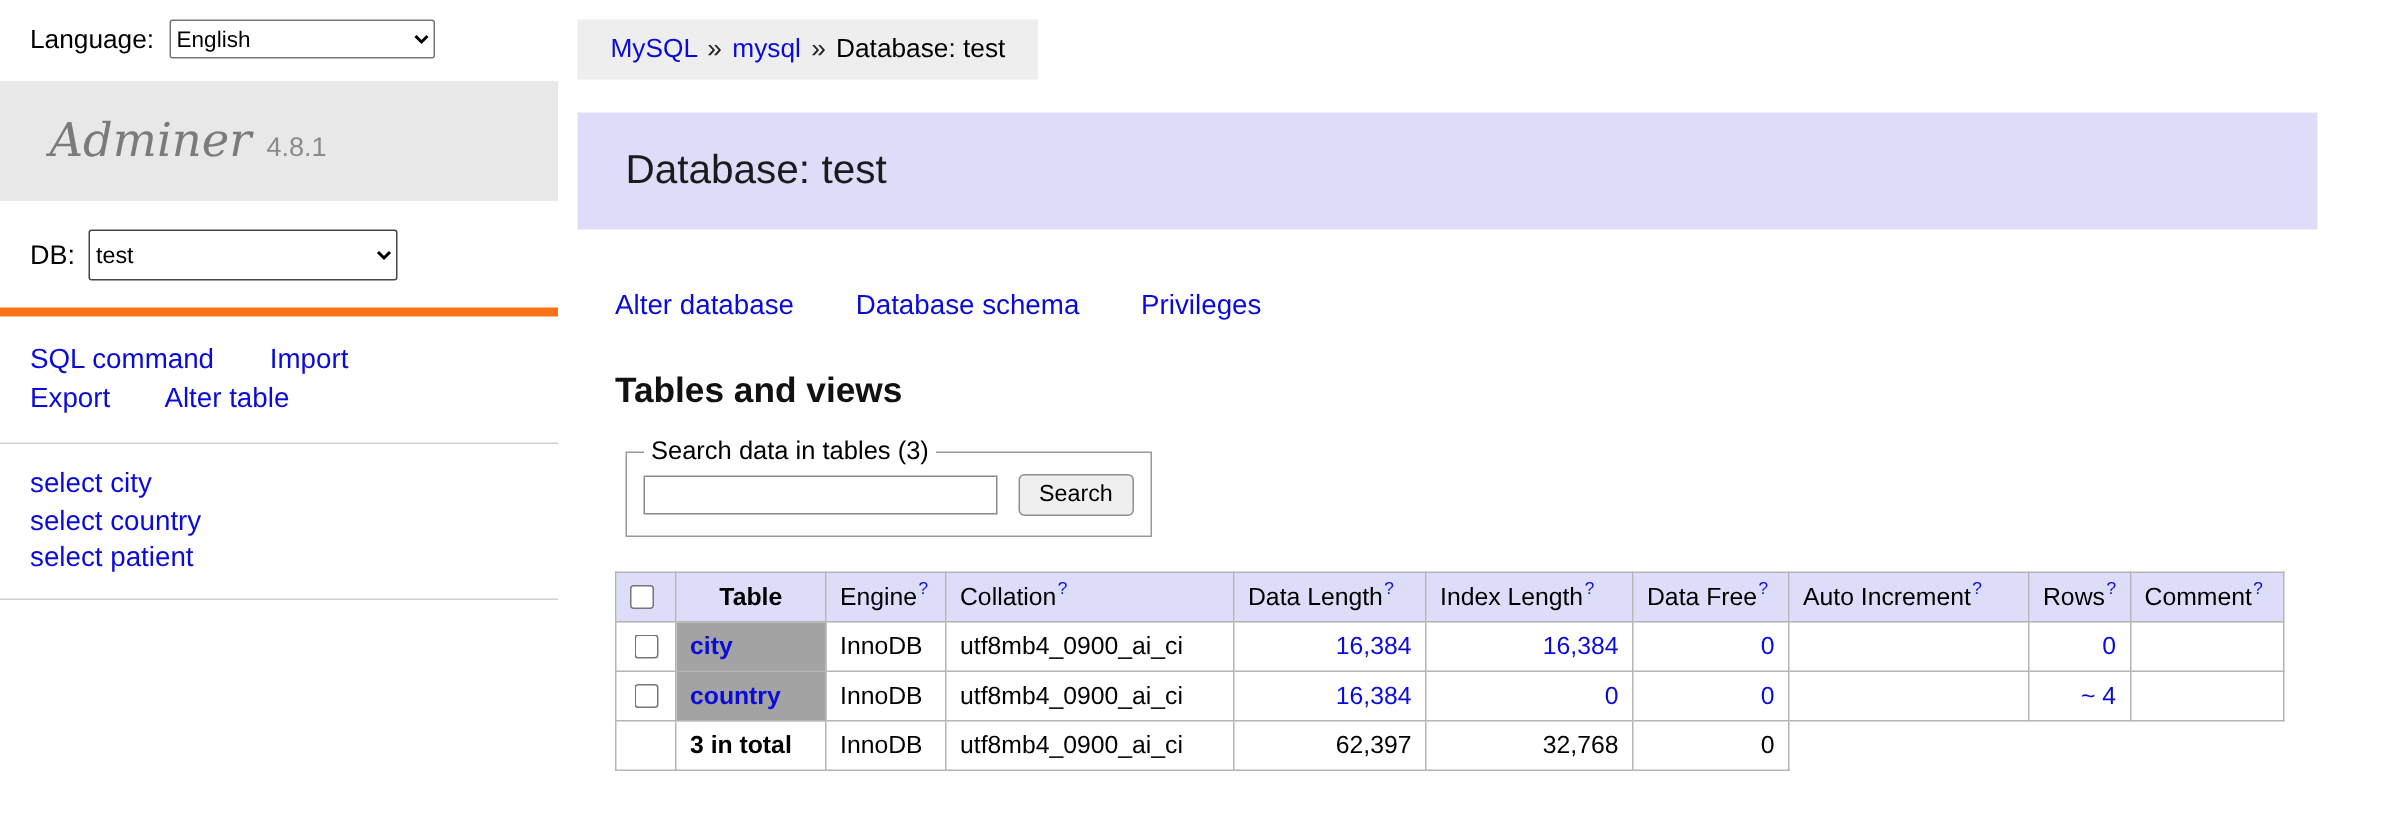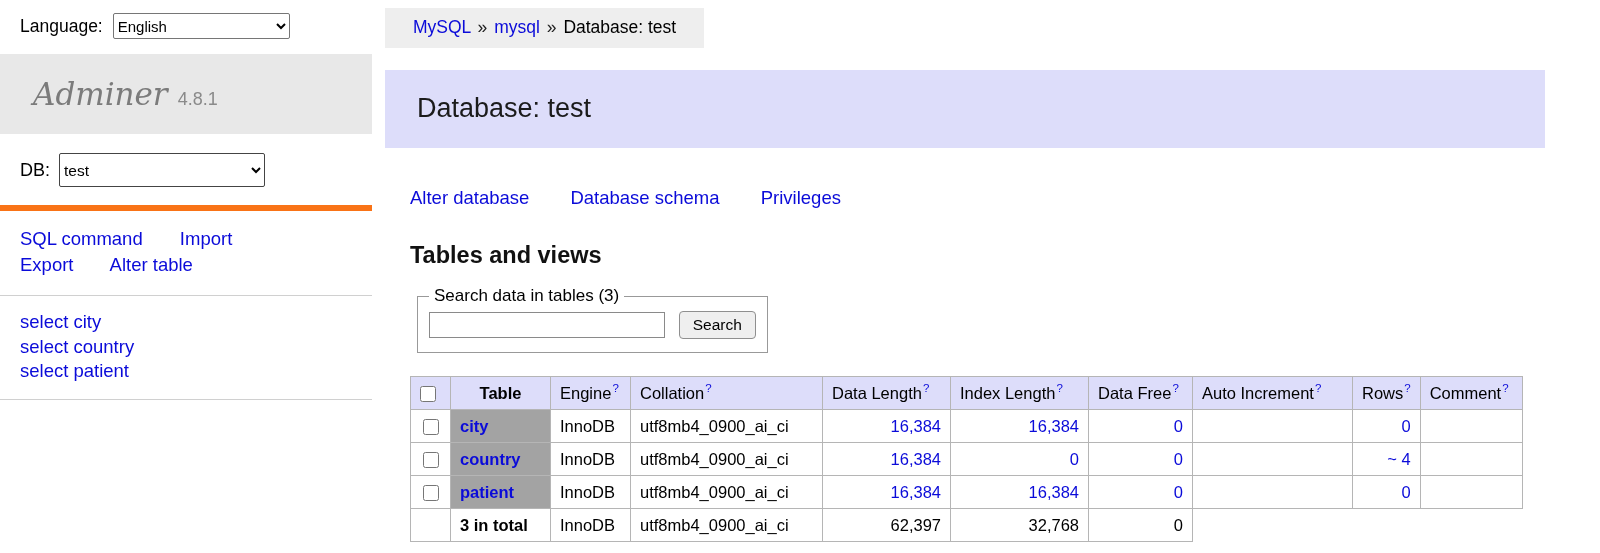--- a/index.html
+++ b/index.html
@@ -23,21 +23,21 @@
   .db-section { padding:19px 0 18px 20px; border-bottom:6px solid #f97316; display:flex; align-items:center; gap:9px; font-size:18px; }
   .db-section select { width:206px; height:34px; font-size:15.5px; border:1px solid #444; border-radius:2px; background:#fff; }
   .actions { padding:15px 0 16px 20px; border-bottom:1px solid #d0d0d0; font-size:18.5px; line-height:1.42; }
   .actions a { margin-right:32px; }
   .actions a:last-child { margin-right:7px; }
   .table-links { padding:14px 0 15px 20px; border-bottom:1px solid #d0d0d0; font-size:18.5px; }
   .table-links a { display:block; line-height:1.35; }
 
   
   .main { flex:1; padding:0 55px 0 13px; }
-  .breadcrumb { display:inline-block; background:#eeeeee; padding:9px 28px 10px; font-size:17.5px; margin-top:8px;text-align:right; }
+  .breadcrumb { display:inline-block; background:#eeeeee; padding:9px 22px 10px; font-size:17.5px; margin-top:13px;text-align:right; }
   .breadcrumb .sep { color:#222; margin:0 2px; }
   .page-header { background:#ddddfa; margin-top:22px; padding:23px 0 24px 32px; }
   .page-header h2 { margin:0; font-size:27px; font-weight:400; color:#1b1b1b; }
   .page-links { margin:39px 0 0 25px; font-size:18.5px; }
   .page-links a { margin-right:36px; }
   .section-title { margin:33px 0 0 25px; font-size:23.5px; font-weight:700; color:#111; }
   fieldset.search-box { margin:17px 0 0 32px; border:1px solid #999; padding:5px 11px 13px; width:fit-content; }
   fieldset.search-box legend { font-size:17px; padding:0 5px; }
   .search-input { width:236px; height:26px; border:1px solid #8a8a8a; font-size:15px; padding:2px 6px; }
   .search-btn { margin-left:9px; height:28px; padding:0 13px; font-size:15.5px; background:#efefef; border:1px solid #8f8f8f; border-radius:4px; cursor:pointer; font-family:inherit; }
@@ -171,32 +171,20 @@
           <th class="name-cell"><a href="#">country</a></th>
           <td>InnoDB</td>
           <td>utf8mb4_0900_ai_ci</td>
           <td class="num"><a href="#">16,384</a></td>
           <td class="num"><a href="#">0</a></td>
           <td class="num"><a href="#">0</a></td>
           <td></td>
           <td class="num"><a href="#">~ 4</a></td>
           <td></td>
         </tr>
-        <tr>
-          <td class="check-col"><input type="checkbox" style=""></td>
-          <th class="name-cell"><a href="#">patient</a></th>
-          <td>InnoDB</td>
-          <td>utf8mb4_0900_ai_ci</td>
-          <td class="num"><a href="#">16,384</a></td>
-          <td class="num"><a href="#">16,384</a></td>
-          <td class="num"><a href="#">0</a></td>
-          <td></td>
-          <td class="num"><a href="#">0</a></td>
-          <td></td>
-        </tr>
         <tr class="total-row">
           <td class="check-col"></td>
           <th class="total-name">3 in total</th>
           <td>InnoDB</td>
           <td>utf8mb4_0900_ai_ci</td>
           <td class="num">62,397</td>
           <td class="num">32,768</td>
           <td class="num">0</td>
         </tr>
       </tbody>

